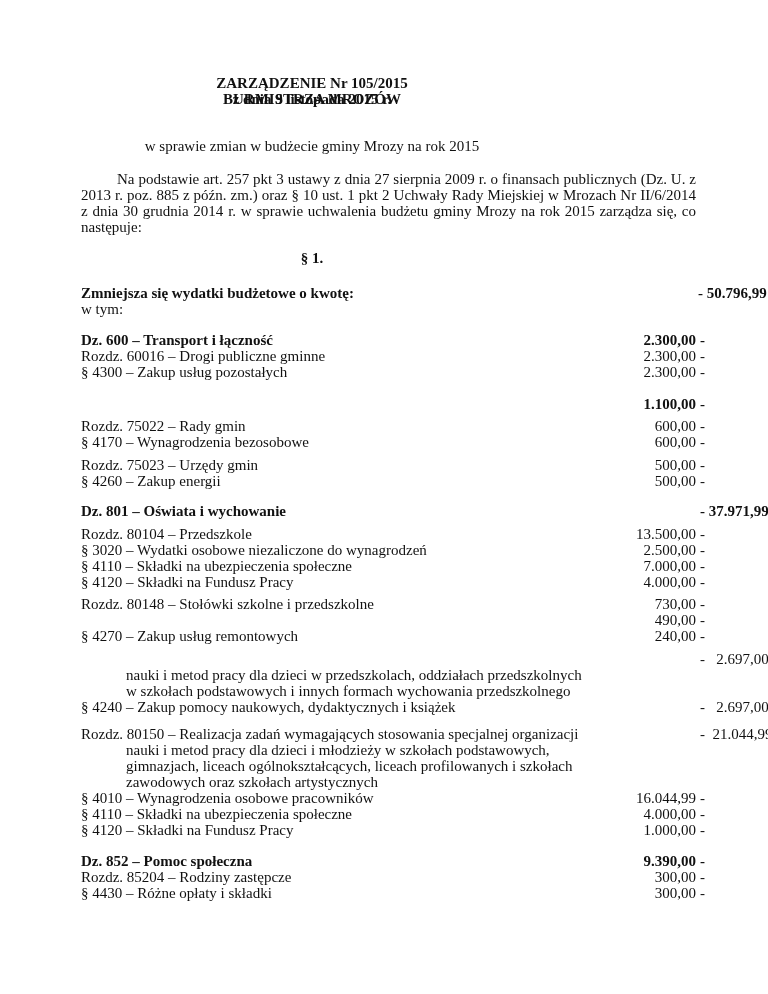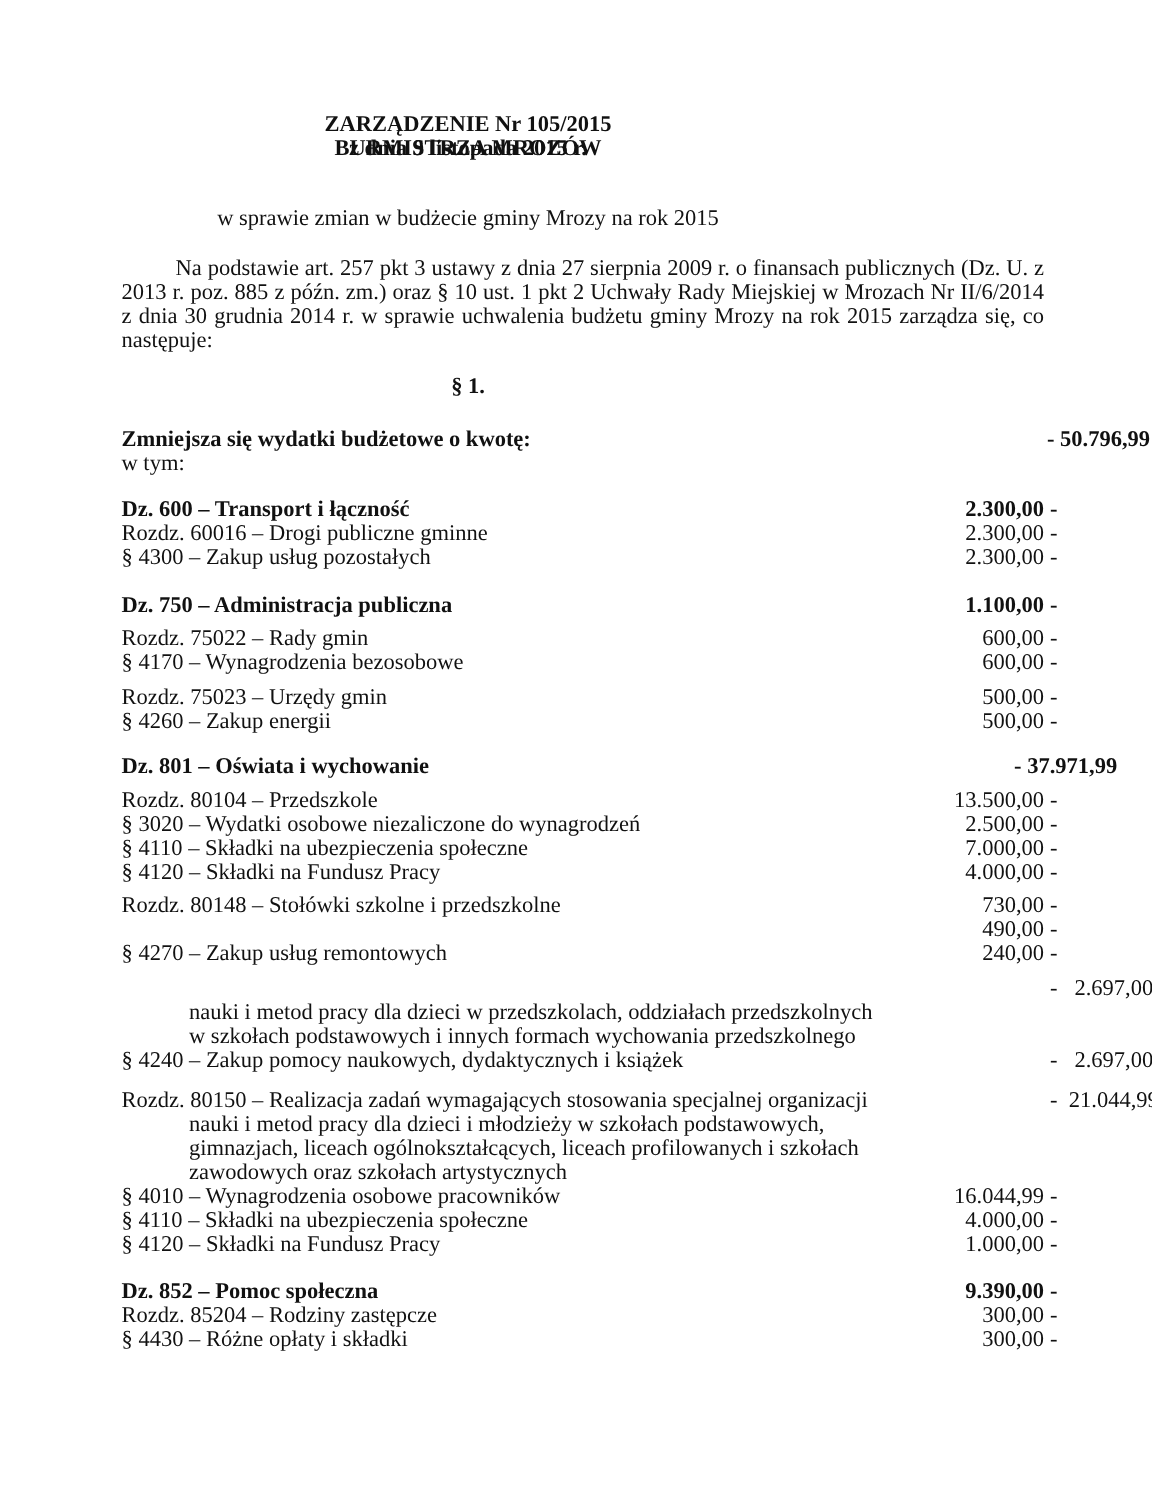--- a/index.html
+++ b/index.html
@@ -50,21 +50,20 @@
   <span class="dash">-</span>
   <span class="amt">2.300,00</span>
 </div>
 <div class="row" style="top:365px;">
   <span class="lbl">§ 4300 –  Zakup usług pozostałych</span>
   <span class="dash">-</span>
   <span class="amt">2.300,00</span>
 </div>
 
 <div class="row" style="top:397px;">
-  <span class="lbl b">Dz. 750 –  Administracja publiczna</span>
   <span class="dash b">-</span>
   <span class="amt b">1.100,00</span>
 </div>
 <div class="row" style="top:419px;">
   <span class="lbl">Rozdz. 75022 – Rady gmin</span>
   <span class="dash">-</span>
   <span class="amt">600,00</span>
 </div>
 <div class="row" style="top:435px;">
   <span class="lbl">§ 4170 – Wynagrodzenia bezosobowe</span>
@@ -77,21 +76,21 @@
   <span class="amt">500,00</span>
 </div>
 <div class="row" style="top:474px;">
   <span class="lbl">§ 4260 –  Zakup energii</span>
   <span class="dash">-</span>
   <span class="amt">500,00</span>
 </div>
 
 <div class="row" style="top:504px;">
   <span class="lbl b">Dz. 801 – Oświata i wychowanie</span>
-  <span class="abs b" style="left:595px;text-align:right;"><span>-</span> <span>37.971,99</span></span>
+  <span class="abs b" style="left:619px;text-align:right;"><span>-</span> <span>37.971,99</span></span>
 </div>
 <div class="row" style="top:527px;">
   <span class="lbl">Rozdz. 80104 – Przedszkole</span>
   <span class="dash">-</span>
   <span class="amt">13.500,00</span>
 </div>
 <div class="row" style="top:543px;">
   <span class="lbl">§ 3020 –  Wydatki osobowe niezaliczone do wynagrodzeń</span>
   <span class="dash">-</span>
   <span class="amt">2.500,00</span>

